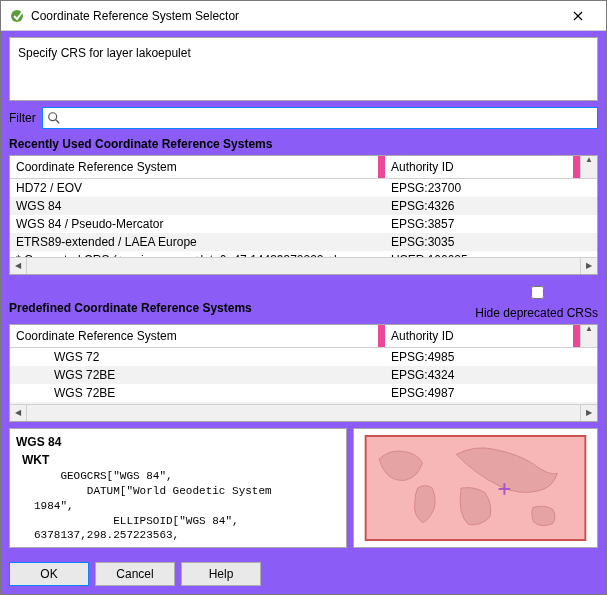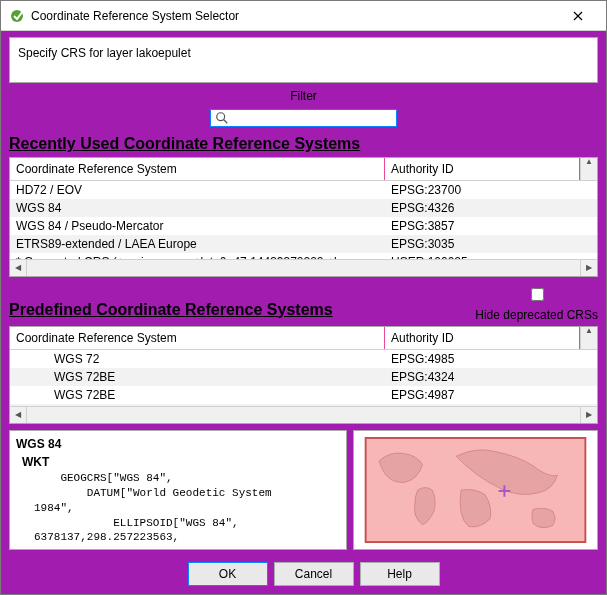--- a/index.html
+++ b/index.html
@@ -1,40 +1,40 @@
 <!DOCTYPE html>
 <html><head>
 <meta charset="utf-8">
 <style>
   * { box-sizing: border-box; }
   html, body { margin: 0; padding: 0; font-family: "Segoe UI", Tahoma, sans-serif; font-size: 12px; color: #000; background: #fff; }
-  .window { width: 607px; height: 595px; border: 1px solid #7a7a7a; background: #a21caf; display: flex; flex-direction: column; }
+  .window { width: 607px; height: 595px; border: 1px solid #7a7a7a; background: #8b5cf6; display: flex; flex-direction: column; }
   .titlebar { height: 30px; background: #fff; display: flex; align-items: center; padding: 0 8px; border-bottom: 1px solid #d0d0d0; }
   .app-icon { width: 16px; height: 16px; margin-right: 6px; }
   .title-text { flex: 1; font-size: 12px; }
   .close-btn { width: 40px; height: 28px; display: flex; align-items: center; justify-content: center; cursor: pointer; }
   .close-btn svg { width: 10px; height: 10px; }
   .content { flex: 1; padding: 6px 8px; display: flex; flex-direction: column; gap: 4px; overflow: hidden; }
 
   .instruction-box { background: #fff; border: 1px solid #a9a9a9; padding: 8px; height: 64px; }
 
-  .filter-row { display: flex; align-items: center; gap: 6px; margin-top: 2px; flex-direction: column; }
+  .filter-row { display: flex; align-items: center; gap: 6px; margin-top: 2px; }
   .filter-label { }
   .filter-input-wrap { flex: 1; border: 1px solid #0a84ff; background: #fff; display: flex; align-items: center; height: 22px; padding: 0 4px; }
   .search-icon { width: 14px; height: 14px; color: #555; margin-right: 4px; flex-shrink: 0; }
   .filter-input { flex: 1; border: none; outline: none; font-size: 12px; }
 
-  .section-label { font-weight: bold; font-size: 16px; margin-top: 4px; text-decoration: underline; }
+  .section-label { font-weight: bold; font-size: 12px; margin-top: 4px; }
   .section-label-row { display: flex; align-items: center; justify-content: space-between; margin-top: 4px; }
   .checkbox-wrap { display: flex; align-items: center; gap: 4px; font-weight: normal; flex-direction: column; }
   .checkbox-wrap input { width: 13px; height: 13px; }
 
   .table-box { border: 1px solid #a9a9a9; background: #fff; display: flex; flex-direction: column; }
   .table-header { display: flex; background: #fff; border-bottom: 1px solid #d0d0d0; }
-  .th { padding: 4px 6px; border-right: 1px solid #ec4899; background: #fff; font-weight: normal; }
+  .th { padding: 4px 6px; border-right: 7px solid #ec4899; background: #fff; font-weight: normal; }
   .th:first-child { flex: 1; }
   .th:nth-child(2) { width: 195px; }
   .th-scroll { width: 17px; background: #f0f0f0; border-left: 1px solid #d0d0d0; display: flex; align-items: flex-start; justify-content: center; }
   .tbody { flex: 1; overflow: hidden; position: relative; }
   .tr { display: flex; }
   .tr.even { background: #fff; justify-content: flex-end; }
   .tr.odd { background: #f2f2f2; }
   .td { padding: 2px 6px; }
   .td:first-child { flex: 1; white-space: nowrap; overflow: hidden; text-overflow: ellipsis; }
   .td:nth-child(2) { width: 212px; }
@@ -49,21 +49,21 @@
   .predef-box { height: 98px; }
 
   .detail-row { display: flex; gap: 6px; height: 120px; margin-top: 2px; }
   .wkt-box { flex: 1; border: 1px solid #a9a9a9; background: #fff; padding: 6px 6px; font-size: 12px; overflow: hidden; }
   .wkt-name { font-weight: bold; margin-bottom: 4px; }
   .wkt-subname { font-weight: bold; margin-left: 6px; margin-bottom: 2px;}
   .wkt-content { font-family: "Consolas", "Courier New", monospace; font-size: 11px; white-space: pre; margin-left: 18px; line-height: 1.35; }
   .map-box { width: 245px; border: 1px solid #a9a9a9; background: #fff; padding: 6px; display: flex; align-items: center; justify-content: center; }
   .map-svg { width: 100%; height: 100%; }
 
-  .button-row { display: flex; justify-content: center; gap: 6px; padding: 6px 8px 8px; margin-left: 20px; }
+  .button-row { display: flex; justify-content: flex-start; gap: 6px; padding: 6px 8px 8px; }
   .btn { min-width: 80px; height: 24px; border: 1px solid #adadad; background: #e9e9e9; font-size: 12px; cursor: pointer; padding: 0 12px; }
   .btn.primary { border: 1px solid #0a84ff; }
 </style>
 </head>
 <body>
 
 <div class="window">
 
   <div class="titlebar">
     <span class="app-icon">

